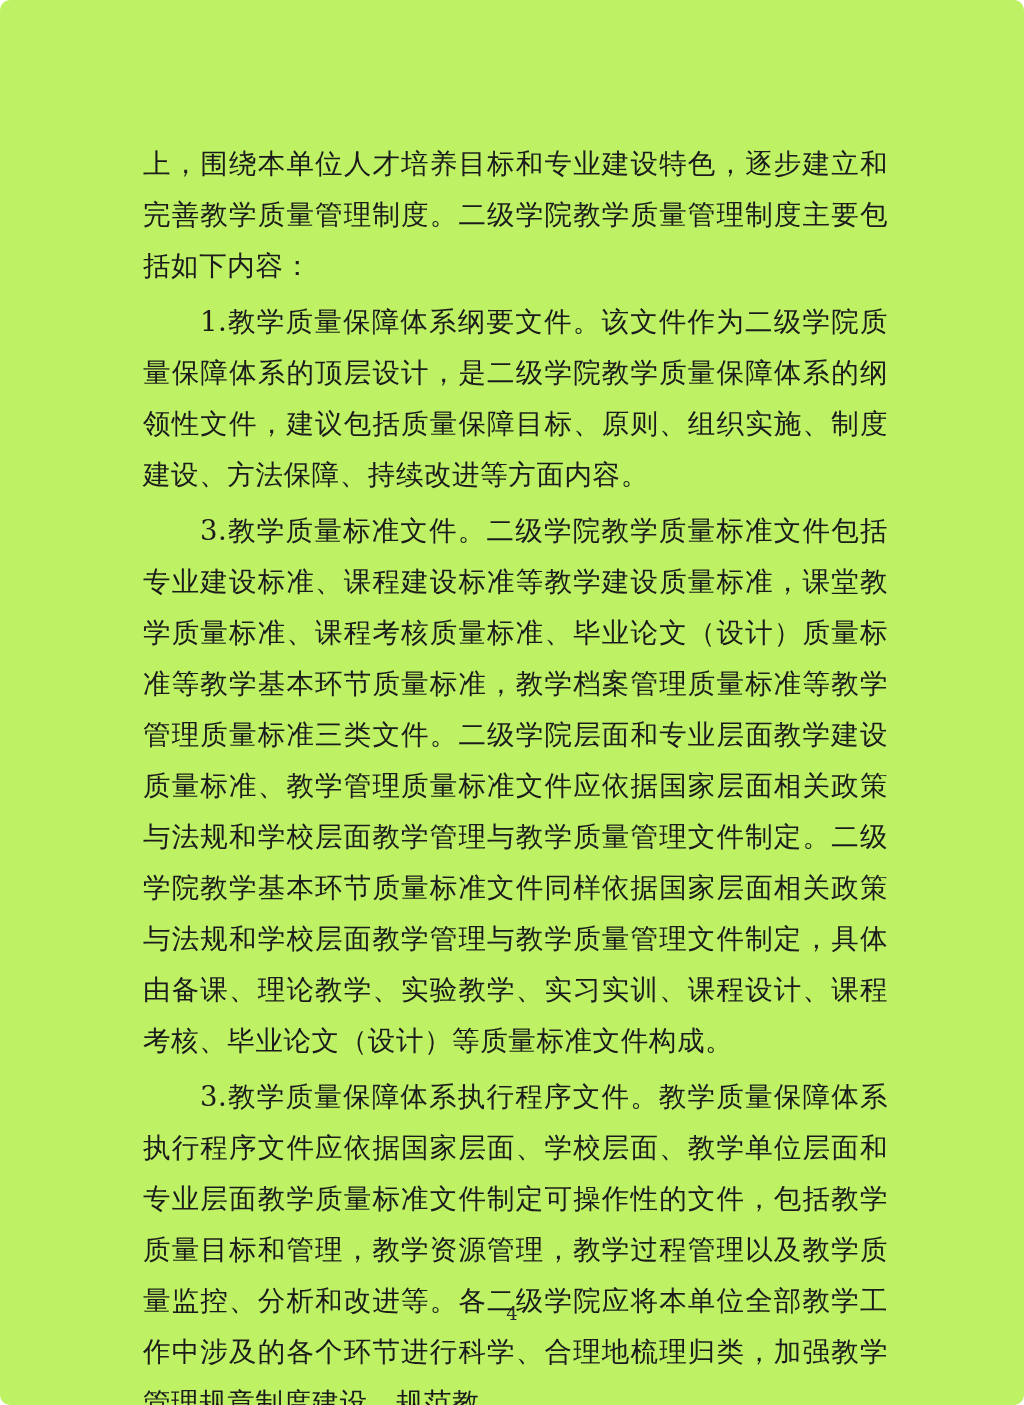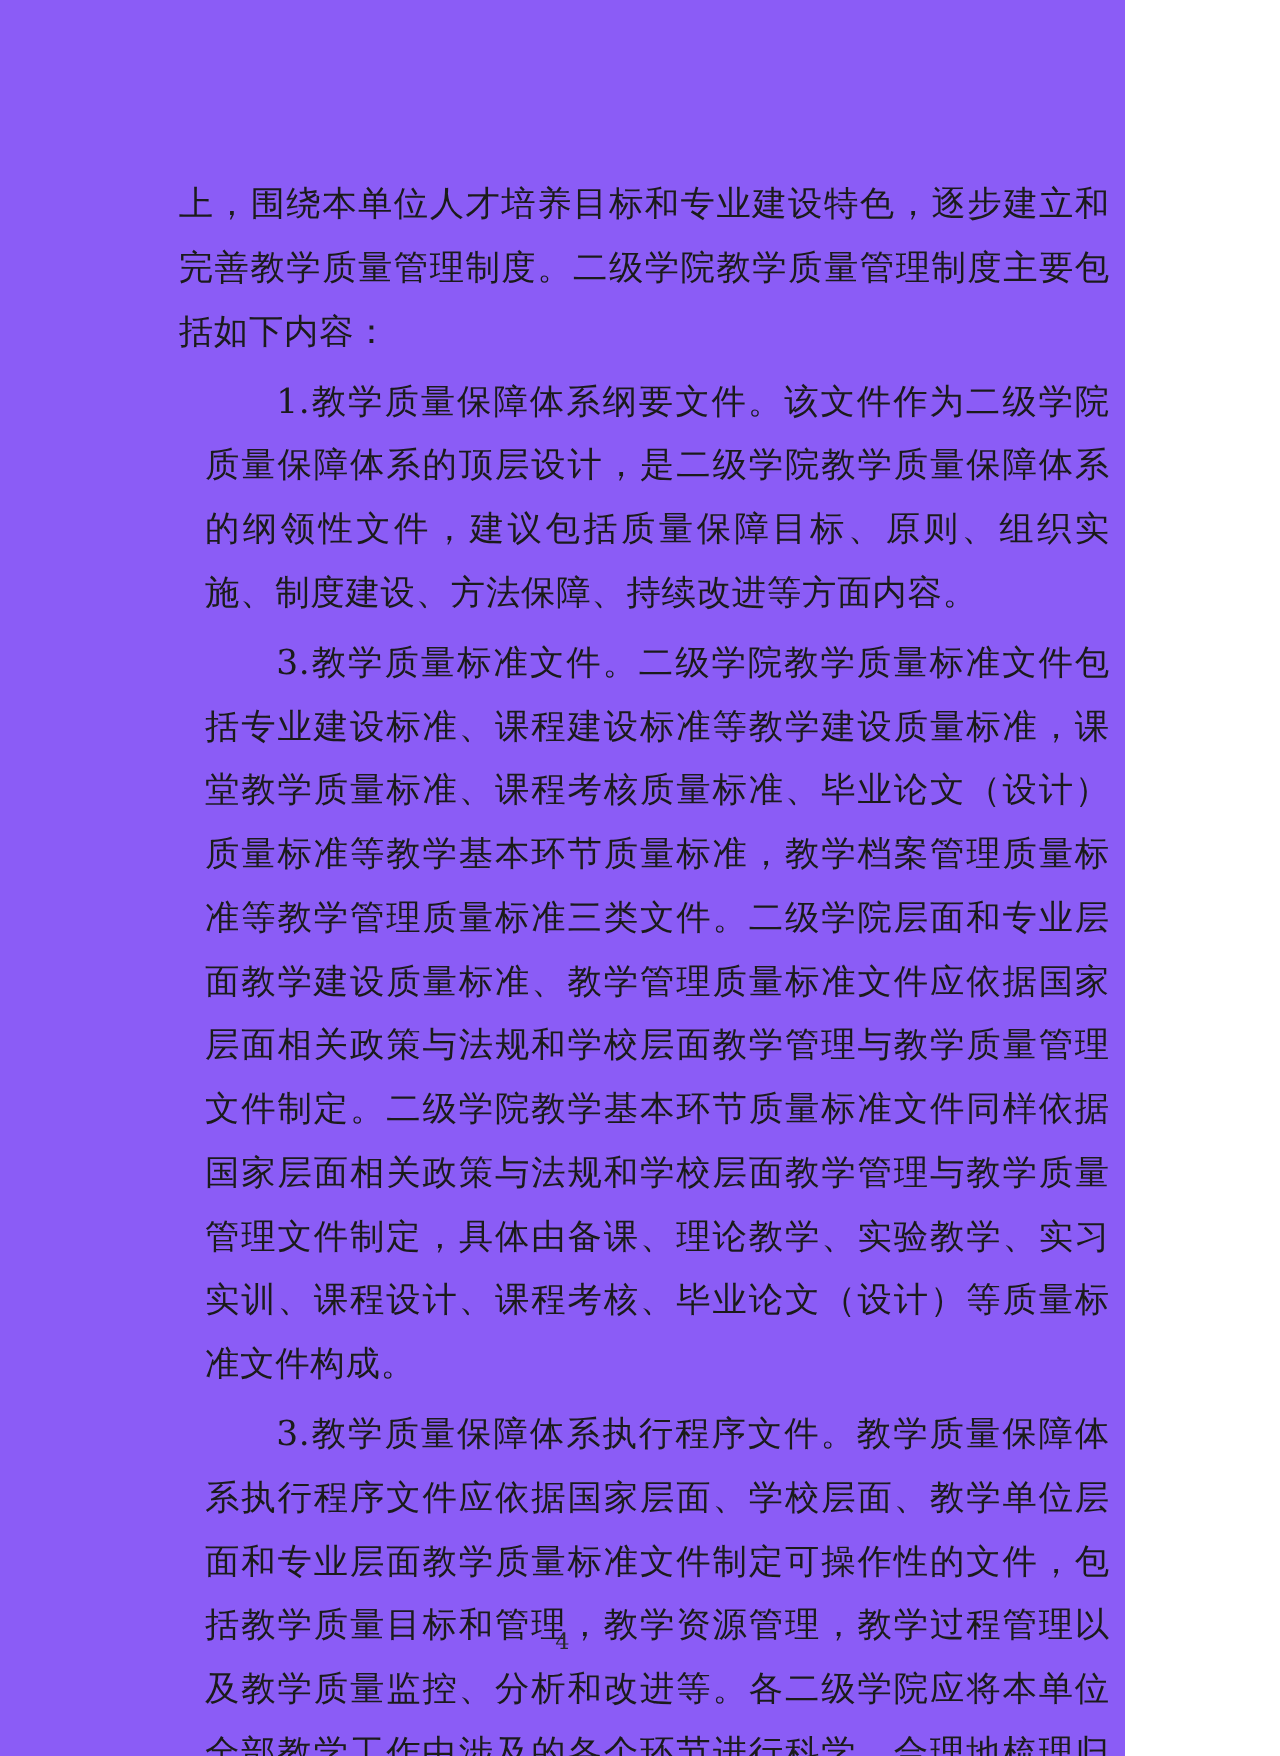--- a/index.html
+++ b/index.html
@@ -5,25 +5,26 @@
   html, body {
     margin: 0;
     padding: 0;
     background: #ffffff;
   }
   body {
     font-family: "DejaVu Serif", serif;
   }
   .page {
     position: relative;
-    width: 900px;
+    width: 1024px;
     height: 1405px;
-    background: #8b5cf6;
+    background: #bef264;
     box-sizing: border-box;
     overflow: hidden;
+    border-radius: 10px;
   }
   .content {
     position: absolute;
     left: 143px;
     top: 138px;
     width: 745px;
   }
   .para {
     font-family: "DejaVu Serif", serif;
     font-size: 27.5px;
@@ -33,21 +34,20 @@
     text-justify: inter-ideograph;
     letter-spacing: 0.6px;
     margin: 0;
     padding: 0;
   }
   .para + .para {
     margin-top: 5px;
   }
   .indent {
     text-indent: 57px;
-    margin-left: 21px;
   }
   .gap-before {
     margin-top: 22px;
   }
   .page-number {
     position: absolute;
     left: 0;
     right: 0;
     top: 1303px;
     text-align: center;

